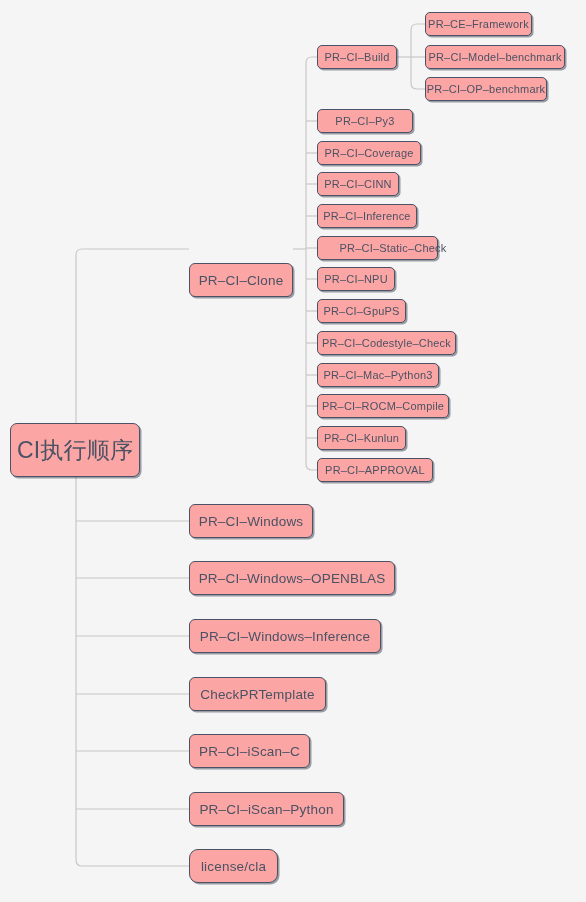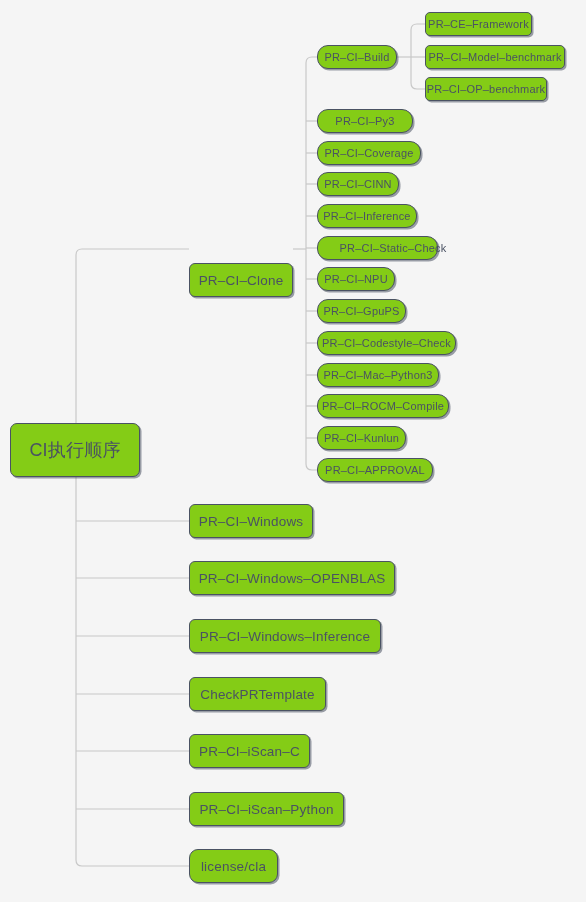--- a/index.html
+++ b/index.html
@@ -23,43 +23,43 @@
     position: absolute;
     left: 0;
     top: 0;
     width: 586px;
     height: 902px;
     pointer-events: none;
   }
   .node {
     position: absolute;
     box-sizing: border-box;
-    background: #84cc16;
+    background: #fca5a5;
     border: 1.3px solid #4a5263;
     color: #4a5263;
     display: flex;
     align-items: center;
     justify-content: center;
     white-space: nowrap;
     box-shadow: 1.5px 1.5px 0 rgba(74,82,99,0.55);
     letter-spacing: 0.2px;
   }
   .node.root {
     border-radius: 7px;
-    font-size: 18px;
+    font-size: 23px;
     padding: 12px 14px;
     justify-content: center;
   }
   .node.level2 {
     border-radius: 6px;
     font-size: 13.5px;
     padding: 0 12px;
   }
   .node.level3 {
-    border-radius: 11px;
+    border-radius: 5px;
     font-size: 11px;
     padding: 0 9px;
   }
   .node.level4 {
     border-radius: 5px;
     font-size: 11px;
     padding: 0 9px;
   }
 </style>
 </head>

